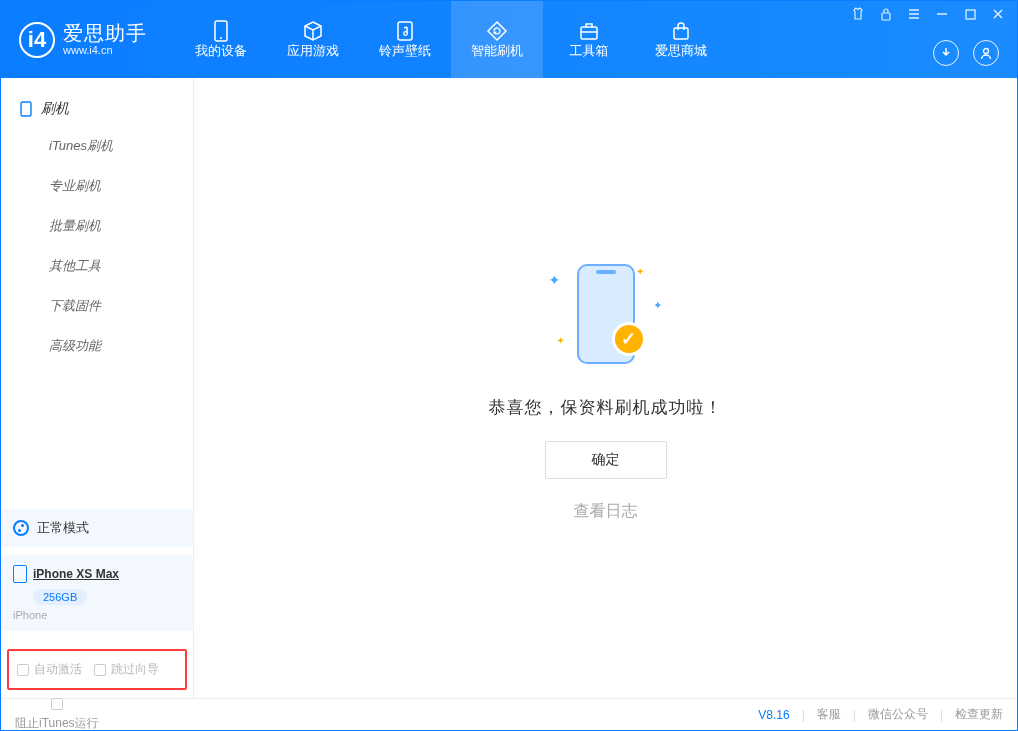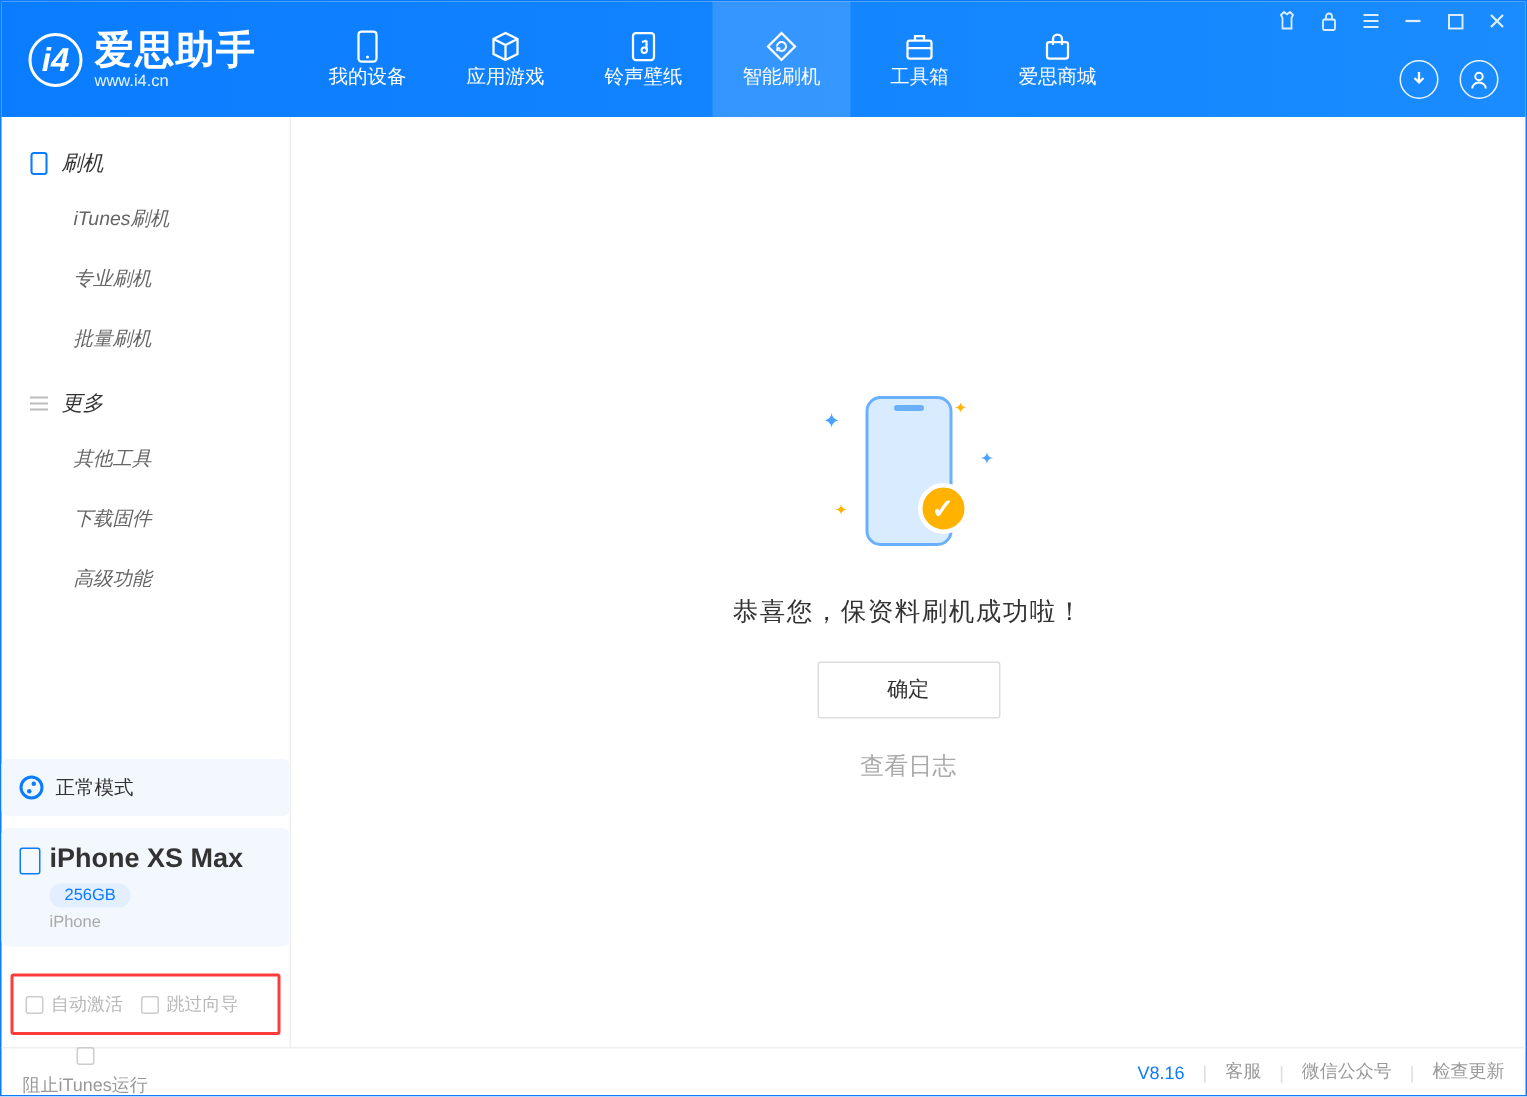--- a/index.html
+++ b/index.html
@@ -2,23 +2,23 @@
 <html><head>
 <meta charset="utf-8">
 <style>
 * { margin: 0; padding: 0; box-sizing: border-box; font-family: "Microsoft YaHei", sans-serif; }
 body { background: #e8e8e8; display: flex; justify-content: center; align-items: center; min-height: 100vh; }
 .window { width: 1018px; height: 731px; background: #fff; border: 1px solid #0a7cff; display: flex; flex-direction: column; position: relative; }
 
 
 .header { height: 77px; background: linear-gradient(90deg, #0a7cff, #1a8cff); display: flex; align-items: center; color: #fff; position: relative; }
 .logo-area { display: flex; align-items: center; padding: 0 18px; gap: 8px; }
-.logo-circle { width: 36px; height: 36px; border: 2.5px solid #fff; border-radius: 50%; display: flex; align-items: center; justify-content: center; font-size: 22px; font-weight: bold; font-style: italic; }
+.logo-circle { width: 36px; height: 36px; border: 2.5px solid #fff; border-radius: 50%; display: flex; align-items: center; justify-content: center; font-size: 22px; font-weight: bold; }
 .logo-text { display: flex; flex-direction: column; line-height: 1.1; }
-.logo-name { font-size: 26px; font-weight: 700; letter-spacing: 1px; }
+.logo-name { font-size: 20px; font-weight: 400; letter-spacing: 1px; }
 .logo-url { font-size: 11px; opacity: 0.9; }
 
 .nav { display: flex; height: 100%; margin-left: 10px; }
 .nav-item { width: 92px; display: flex; flex-direction: column; align-items: center; justify-content: center; gap: 0; cursor: pointer; font-size: 13px; }
 .nav-item.active { background: rgba(255,255,255,0.15); }
 .nav-icon { width: 22px; height: 22px; display: flex; align-items: center; justify-content: center; }
 
 .win-controls { position: absolute; top: 0; right: 0; display: flex; gap: 14px; padding: 6px 12px; font-size: 13px; }
 .win-btn { cursor: pointer; opacity: 0.85; width: 14px; height: 14px; display: inline-flex; align-items: center; justify-content: center; }
 
@@ -35,24 +35,24 @@
 .sb-item { padding: 11px 18px 11px 48px; font-size: 13px; color: #666; cursor: pointer; }
 .sb-item.selected { color: #0a7cff; }
 
 .sb-bottom { padding: 10px 0; }
 .mode-card, .device-card { background: #f3f7fe; border-radius: 4px; padding: 10px 12px; margin-bottom: 8px; }
 .mode-row { display: flex; align-items: center; gap: 8px; font-size: 13px; color: #333; }
 .mode-ic { width: 16px; height: 16px; border: 2px solid #0a7cff; border-radius: 50%; position: relative; }
 .mode-ic::before, .mode-ic::after { content:''; position:absolute; width:3px; height:3px; background:#0a7cff; border-radius:50%; }
 .mode-ic::before { top:2px; left:6px; }
 .mode-ic::after { bottom:2px; right:6px; }
-.dev-name { font-size: 18px; color: #333; font-weight: 600; display: flex; align-items: flex-end; gap: 6px; }
+.dev-name { font-size: 12px; color: #333; font-weight: 600; display: flex; align-items: center; gap: 6px; text-decoration: underline; }
 .dev-ic { width:14px; height:18px; border:1.5px solid #0a7cff; border-radius:2px; display:inline-block; }
 .badge { display: inline-block; background: #e3eefe; color: #0a7cff; font-size: 11px; padding: 2px 10px; border-radius: 10px; margin: 6px 0 4px 20px; }
-.dev-sub { font-size: 11px; color: #aaa; margin-left: 20px; }
+.dev-sub { font-size: 11px; color: #aaa; }
 
 .opt-row { border: 2px solid #ff3b3b; border-radius: 2px; padding: 10px 8px; margin: 0 6px 8px; display: flex; gap: 12px; font-size: 12px; color: #b8b8b8; }
 .chk { display: flex; align-items: center; gap: 5px; cursor: pointer; }
 .chkbox { width: 12px; height: 12px; border: 1px solid #ccc; border-radius: 2px; }
 
 
 .main { flex: 1; display: flex; flex-direction: column; align-items: center; justify-content: center; gap: 22px; }
 .phone-illus { position: relative; width: 150px; height: 120px; display: flex; align-items: center; justify-content: center; }
 .phone-body { width: 58px; height: 100px; background: #d8ebff; border-radius: 10px; border: 2px solid #6ab0ff; position: relative; }
 .phone-body::before { content:''; position:absolute; top:4px; left:50%; transform:translateX(-50%); width:20px; height:4px; background:#6ab0ff; border-radius:2px; }
@@ -201,28 +201,20 @@
               <svg width="12" height="16" viewBox="0 0 12 16">
                 <rect x="1" y="1" width="10" height="14" rx="1.5" fill="none" stroke="#0a7cff" stroke-width="1.4"></rect>
               </svg>
             </span>
           <span>刷机</span>
         </div>
         <div class="sb-item">iTunes刷机</div>
         <div class="sb-item">专业刷机</div>
         <div class="sb-item">批量刷机</div>
 
-        <div class="sb-group">
-          <span class="group-icon list-icon">
-              <svg width="14" height="12" viewBox="0 0 14 12">
-                <path d="M1 2 L13 2 M1 6 L13 6 M1 10 L13 10" stroke="#bbb" stroke-width="1.4"></path>
-              </svg>
-            </span>
-          <span>更多</span>
-        </div>
         <div class="sb-item">其他工具</div>
         <div class="sb-item">下载固件</div>
         <div class="sb-item">高级功能</div>
       </div>
 
       <div class="sb-bottom">
         <div class="mode-card">
           <div class="mode-row">
             <span class="mode-ic"></span>
             <span>正常模式</span>

